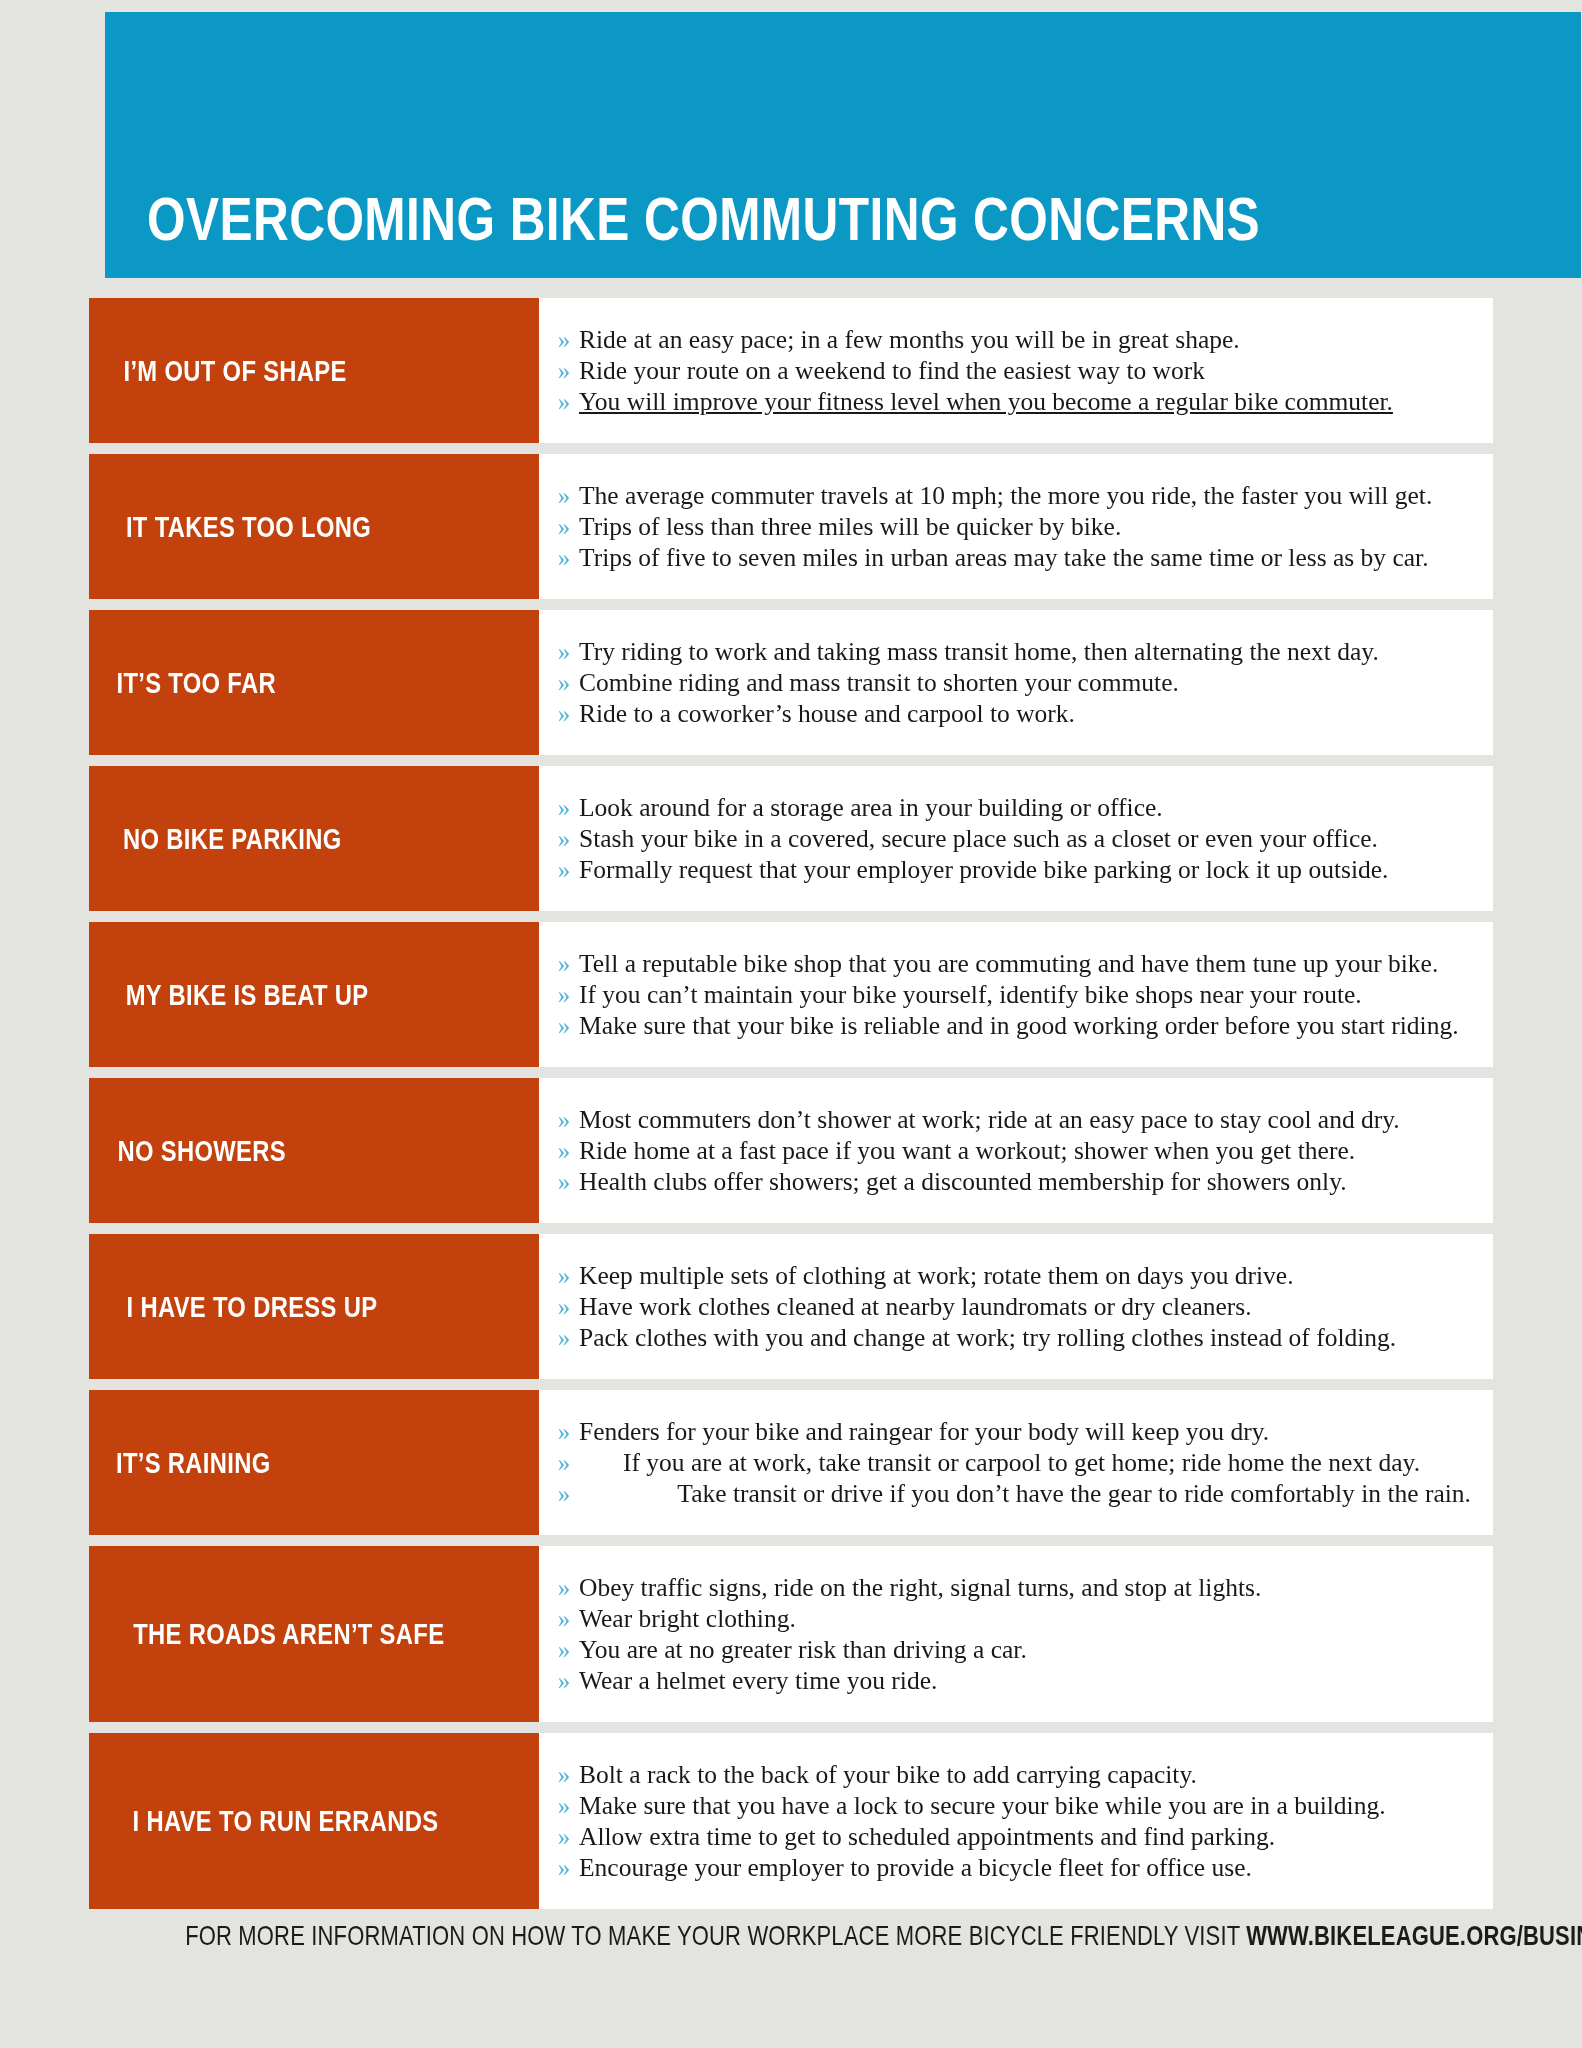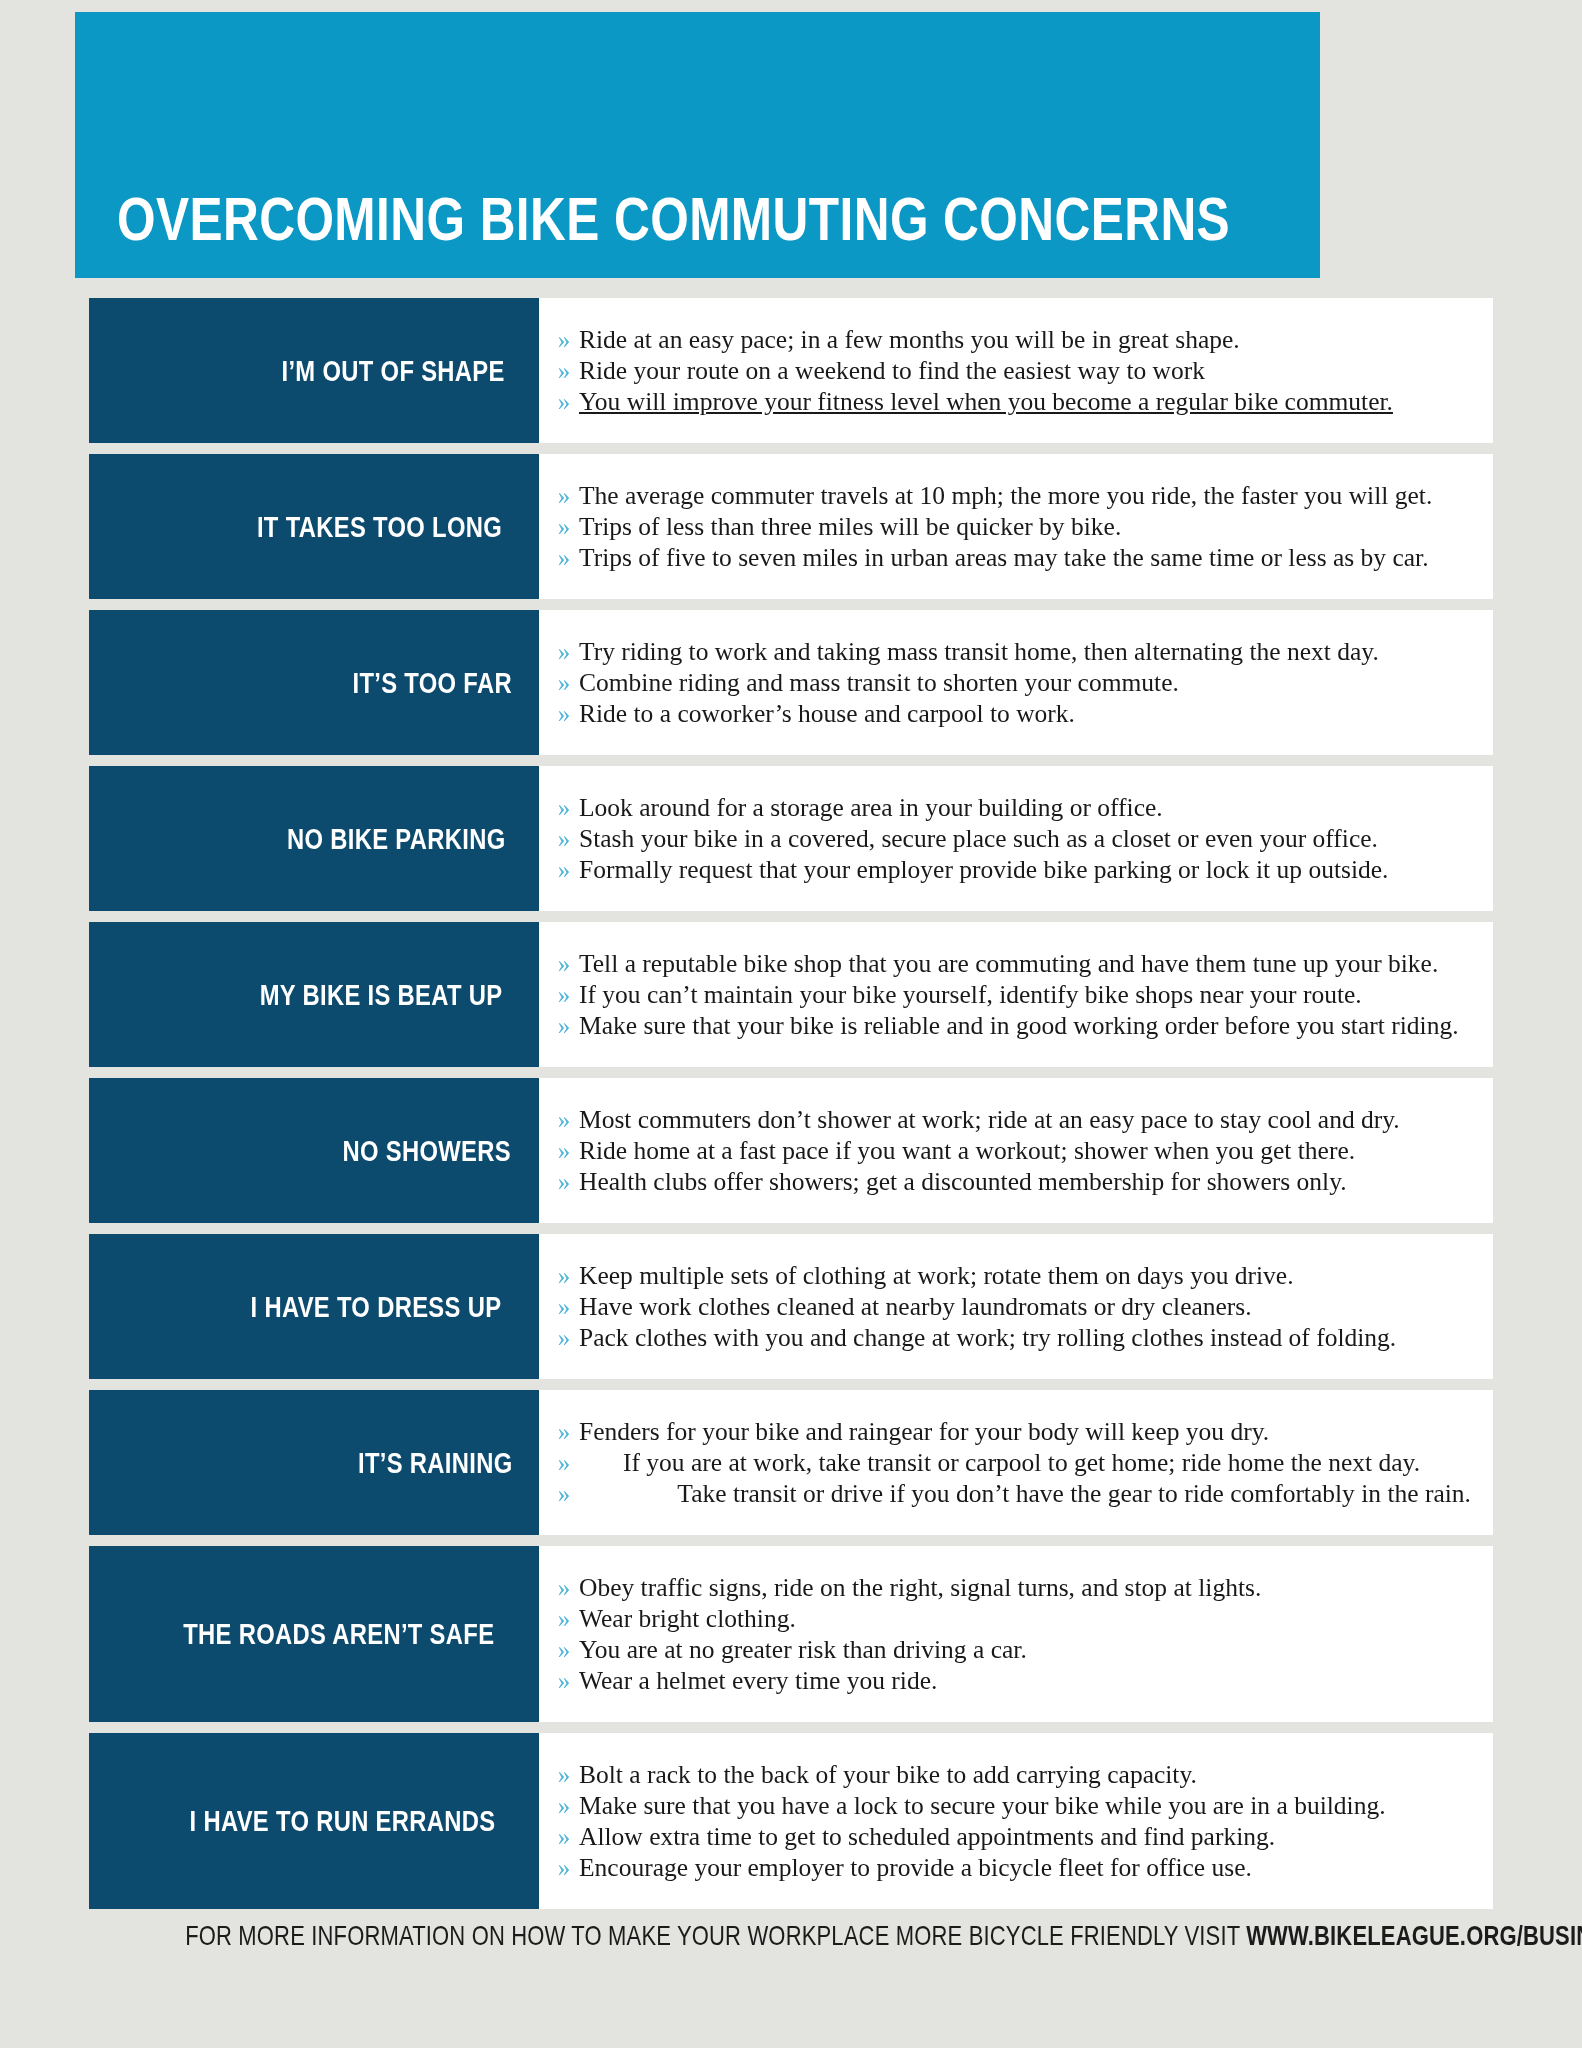--- a/index.html
+++ b/index.html
@@ -16,23 +16,23 @@
   .page {
     position: relative;
     width: 1582px;
     height: 2048px;
     box-sizing: border-box;
   }
 
   
   .header {
     position: absolute;
-    left: 75px;
+    left: 105px;
     top: 12px;
-    width: 1245px;
+    width: 1476px;
     height: 266px;
     background: #0b98c5;
     overflow: hidden;
   }
   .header-title {
     position: absolute;
     left: 42px;
     bottom: 28px;
     color: #ffffff;
     font-family: "Liberation Sans Narrow", "Liberation Sans", sans-serif;
@@ -55,24 +55,24 @@
   .row {
     position: relative;
     display: flex;
     align-items: stretch;
     margin-bottom: 11px;
     background: transparent;
   }
   .row-label {
     flex: 0 0 450px;
     width: 450px;
-    background: #0c4a6e;
+    background: #c2410c;
     display: flex;
     align-items: center;
-    justify-content: flex-end;
+    justify-content: flex-start;
     box-sizing: border-box;
     padding: 16px 10px;
   }
   .row-label-text {
     color: #ffffff;
     font-family: "Liberation Sans Narrow", "Liberation Sans", sans-serif;
     font-weight: bold;
     font-size: 29px;
     line-height: 32px;
     letter-spacing: 0.4px;

